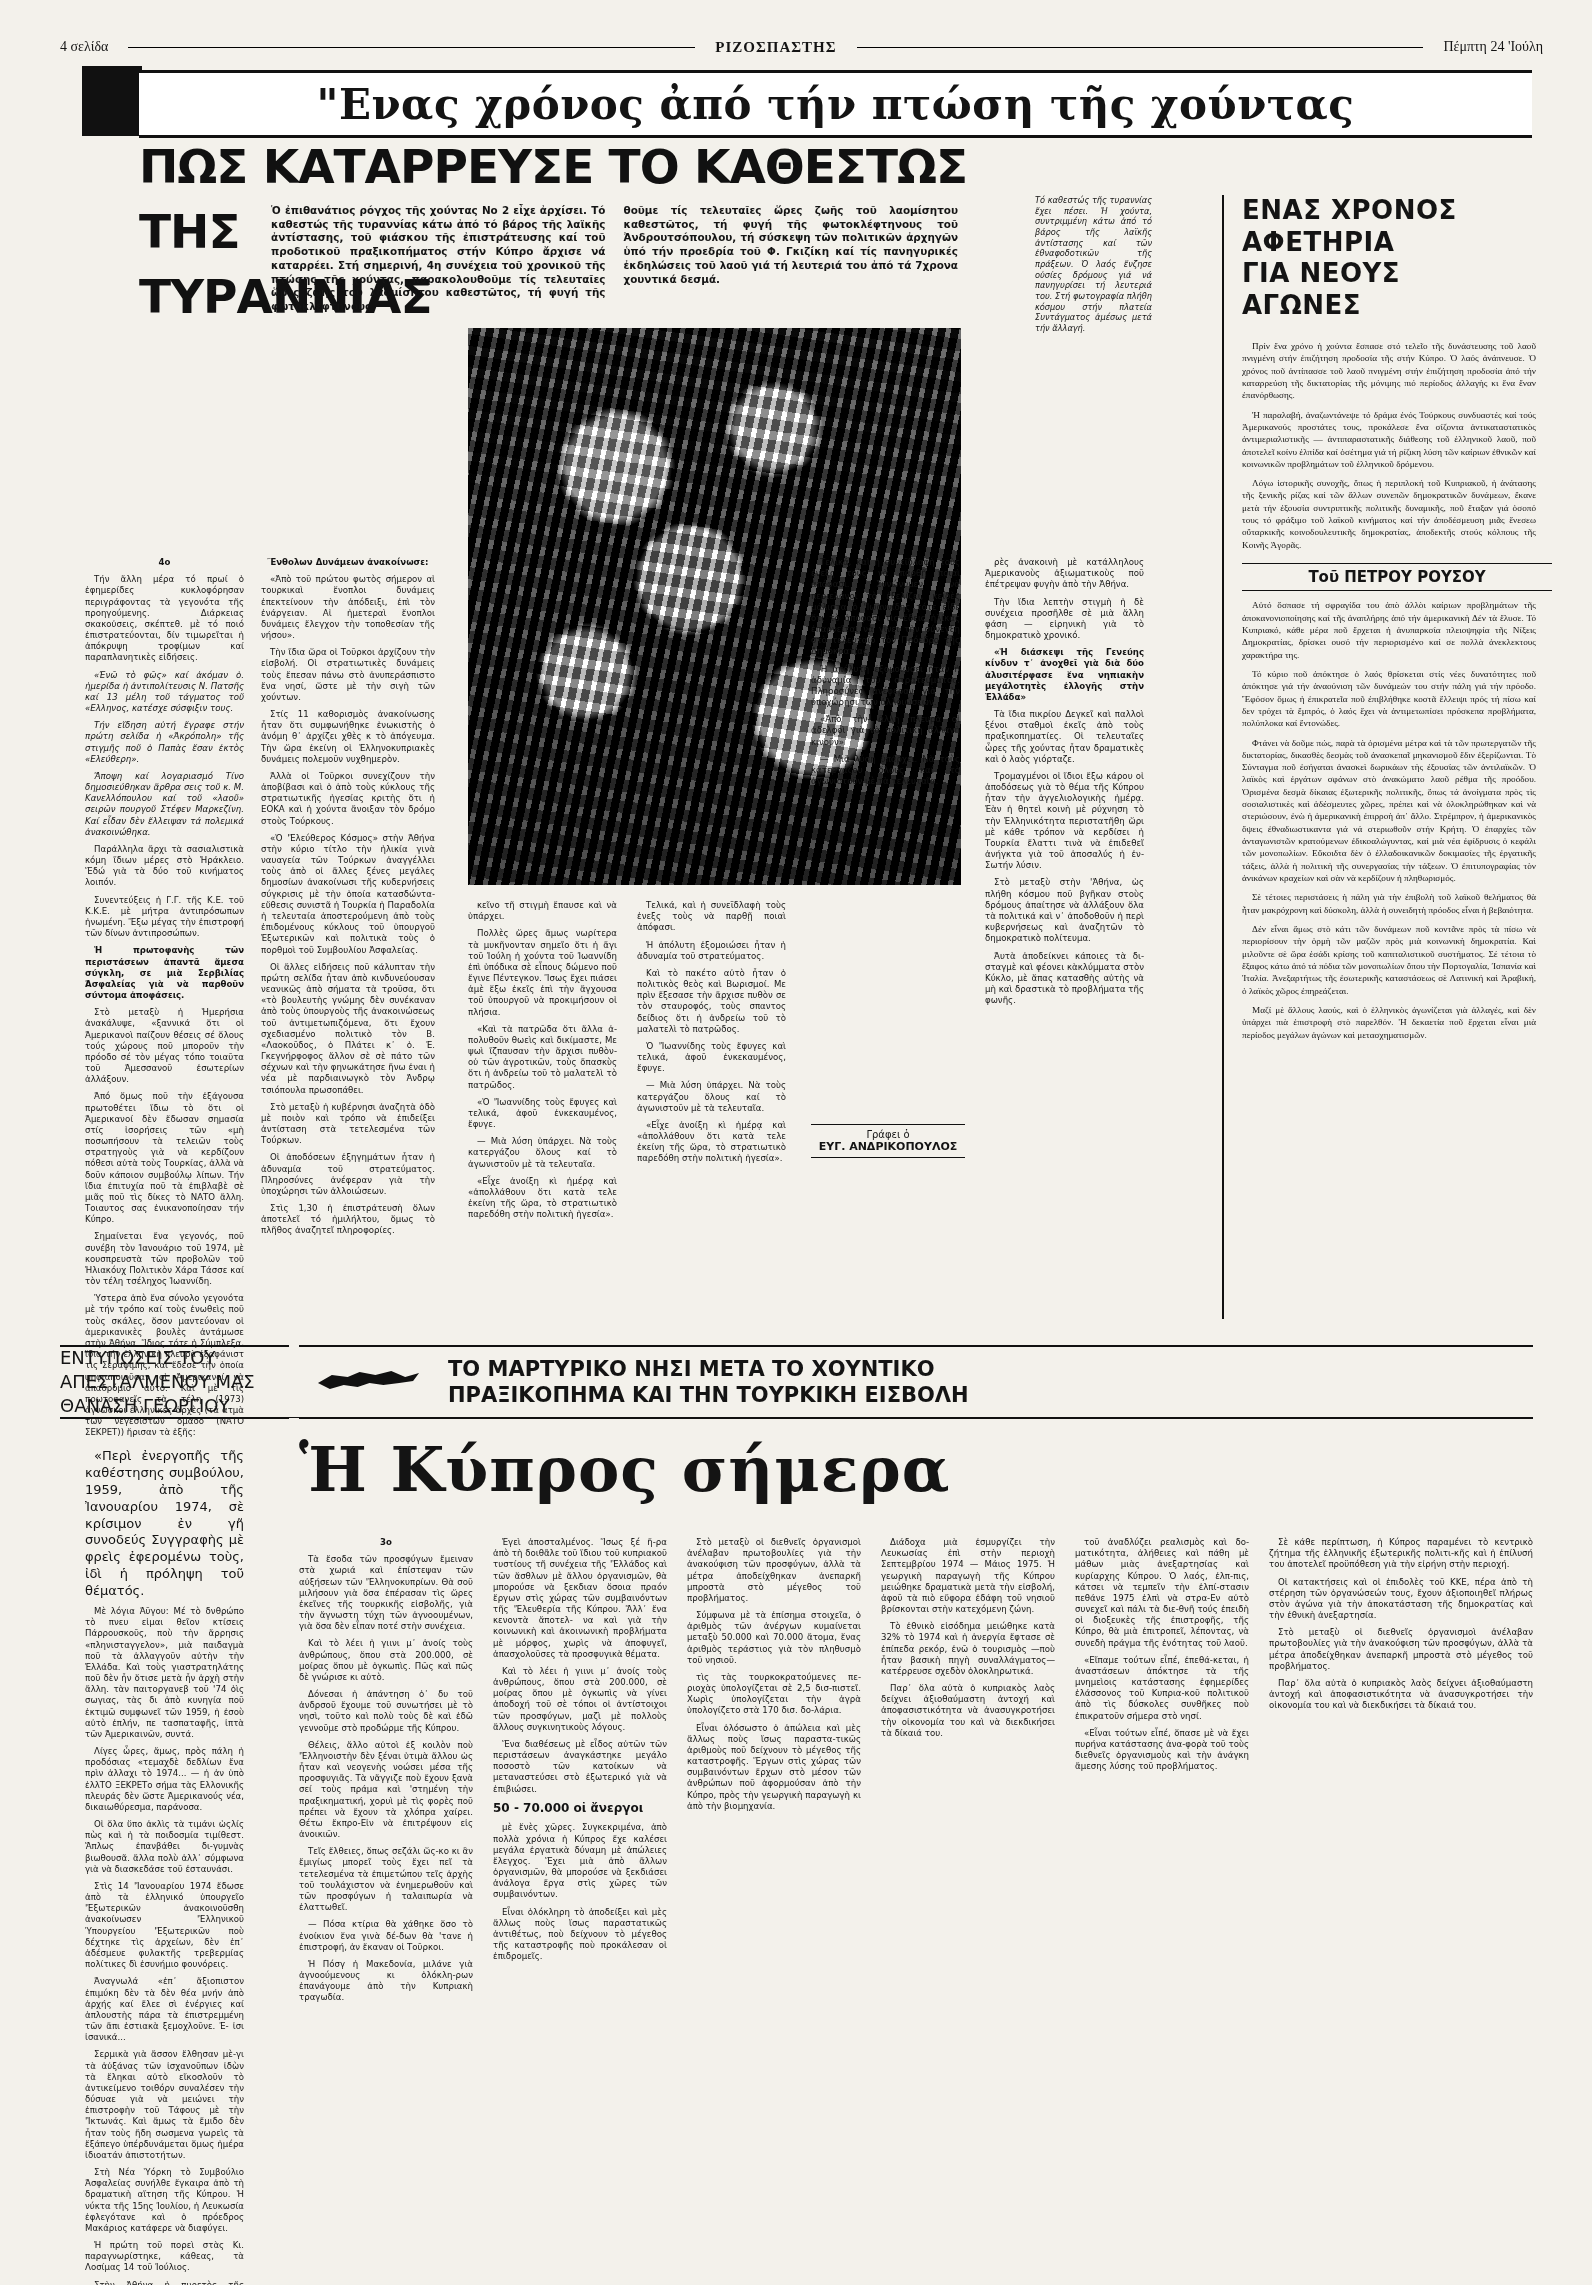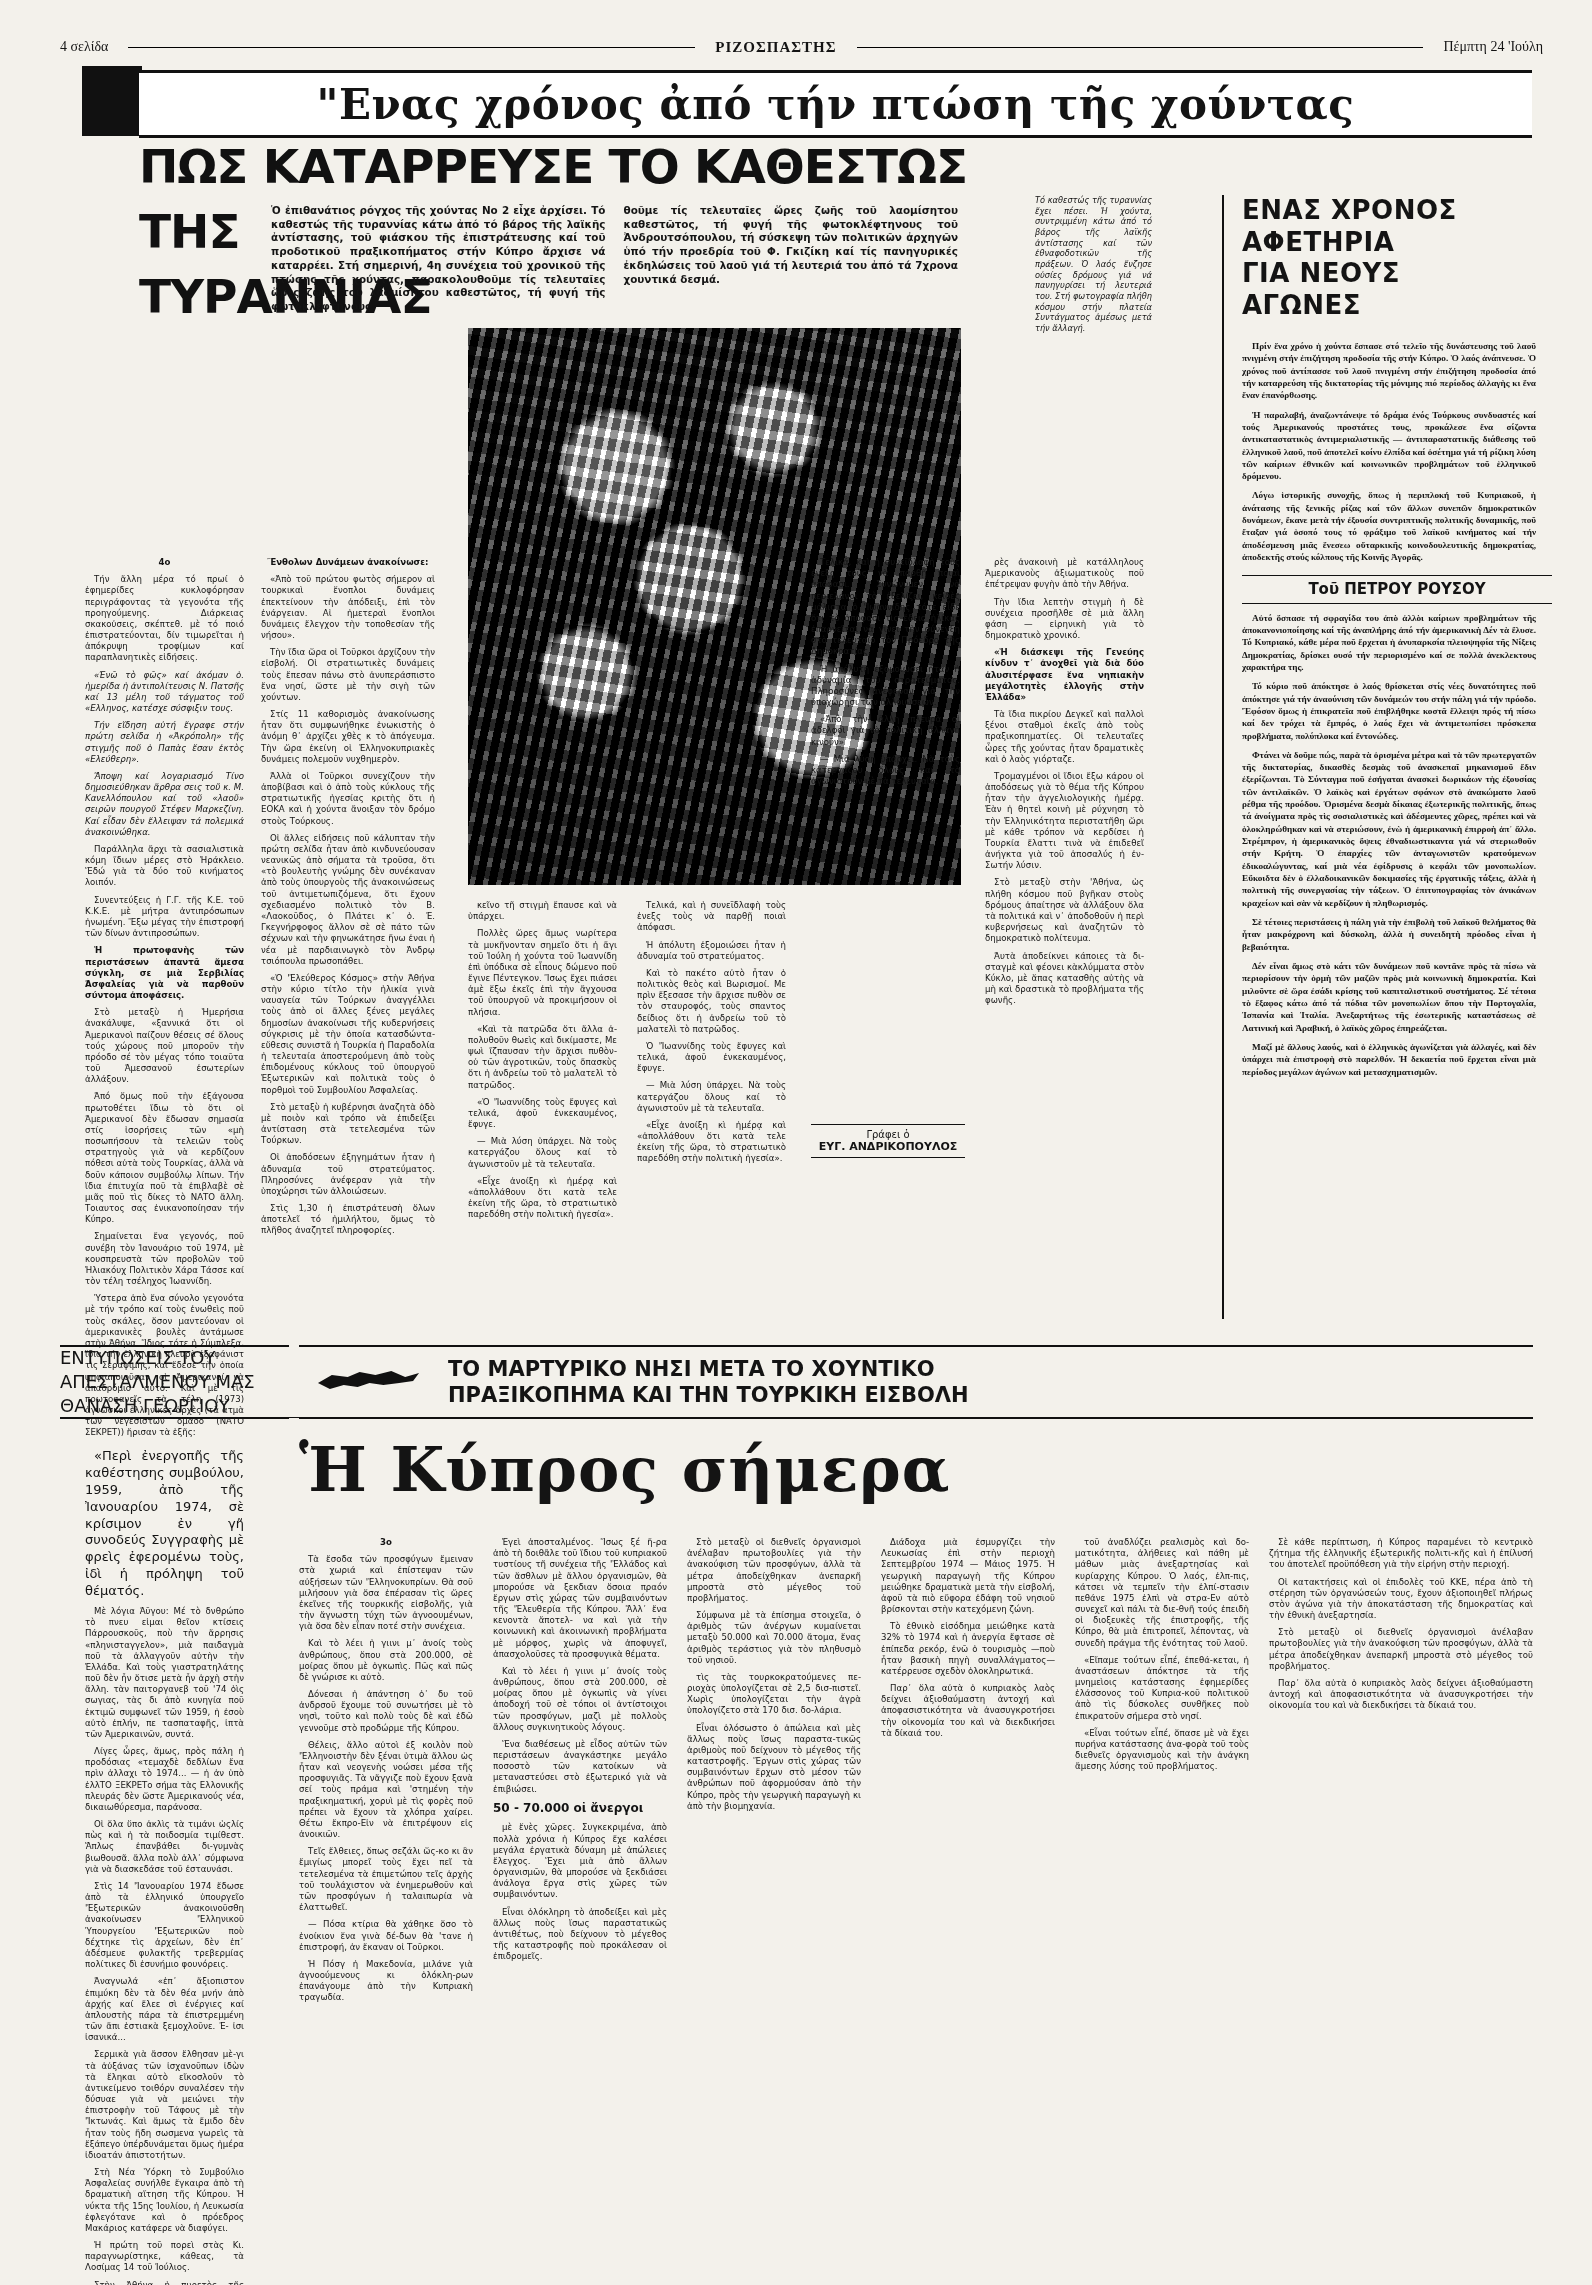--- a/index.html
+++ b/index.html
@@ -78,21 +78,21 @@
     border-left:2px solid #111;padding-left:18px;
   }
   .rightbox h2{
     margin:0;font-family:"DejaVu Sans",sans-serif;font-weight:bold;
     font-size:26px;line-height:1.22;letter-spacing:0.5px;
   }
   .rightbox .body{
     margin-top:18px;font-size:9.2px;line-height:1.34;text-align:justify;
     column-count:1;
   }
-  .rightbox .body p{margin:0 16px 7px 0;text-indent:10px;font-weight:bold;}
+  .rightbox .body p{margin:0 16px 7px 0;text-indent:10px;}
   .byline{
     margin-top:12px;margin-bottom:8px;
     font-family:"DejaVu Sans",sans-serif;font-weight:bold;font-size:15px;
     text-align:center;
   }
 
   
   .photo{
     position:absolute;left:468px;top:328px;width:493px;height:557px;
     background:#2b2b2b;overflow:hidden;
@@ -243,22 +243,22 @@
     <p>Ἡ πρώτη τοῦ πορεὶ στὰς Κι. παραγνωρίστηκε, κάθεας, τὰ Λοσίμας 14 τοῦ Ἰούλιος.</p>
     <p>Στὴν Ἀθήνα ἡ πυρετὸς τῆς ἄνησης ἀνέβαινε καί ὁ λαὸς ἀναζητοῦσε τρόπους ἀντίδρασης στὸ προδοτικὸ πραξικόπημα.</p>
   </div>
 
   <div class="col" style="left:261px; top:557px; width:174px; height:776px;">
     <p class="center bold">Ἔνθολων Δυνάμεων ἀνακοίνωσε:</p>
     <p>«Ἀπὸ τοῦ πρώτου φωτὸς σήμερον αἱ τουρκικαὶ ἕνοπλοι δυνάμεις ἐπεκτείνουν τὴν ἀπόδειξι, ἐπὶ τὸν ἐνάργειαν. Αἱ ἡμετεραὶ ἕνοπλοι δυνάμεις ἔλεγχον τὴν τοποθεσίαν τῆς νήσου».</p>
     <p>Τὴν ἴδια ὥρα οἱ Τοῦρκοι ἀρχίζουν τὴν εἰσβολή. Οἱ στρατιωτικὲς δυνάμεις τοὺς ἔπεσαν πάνω στὸ ἀνυπεράσπιστο ἔνα νησί, ὥστε μὲ τὴν σιγὴ τῶν χούντων.</p>
     <p>Στίς 11 καθορισμὸς ἀνακοίνωσης ἦταν ὅτι συμφωνήθηκε ἑνωκιστὴς ὁ ἀνόμη θ᾽ ἀρχίζει χθὲς κ τὸ ἀπόγευμα. Τὴν ὥρα ἐκείνη οἱ Ἑλληνοκυπριακὲς δυνάμεις πολεμοῦν νυχθημερὸν.</p>
     <p>Ἀλλὰ οἱ Τοῦρκοι συνεχίζουν τὴν ἀποβίβασι καὶ ὁ ἀπὸ τοὺς κύκλους τῆς στρατιωτικῆς ἡγεσίας κριτὴς ὅτι ἡ ΕΟΚΑ καὶ ἡ χούντα ἄνοιξαν τὸν δρόμο στοὺς Τούρκους.</p>
+    <p>«Ὁ 'Ἐλεύθερος Κόσμος» στὴν Ἀθήνα στὴν κύριο τίτλο τὴν ἡλικία γινὰ ναυαγεία τῶν Τούρκων ἀναγγέλλει τοὺς ἀπὸ οἱ ἄλλες ξένες μεγάλες δημοσίων ἀνακοίνωσι τῆς κυδερνήσεις σύγκρισις μὲ τὴν ὁποία κατασδώντα-εὔθεσις συνιστᾶ ἡ Τουρκία ἡ Παραδολία ἡ τελευταία ἀποστερούμενη ἀπὸ τοὺς ἐπιδομένους κύκλους τοῦ ὑπουργοῦ Ἐξωτερικῶν καὶ πολιτικὰ τοὺς ὁ πορθμοὶ τοῦ Συμβουλίου Ἀσφαλείας.</p>
     <p>Οἱ ἄλλες εἰδήσεις ποῦ κάλυπταν τὴν πρώτη σελίδα ἦταν ἀπὸ κινδυνεύουσαν νεανικῶς ἀπὸ σήματα τὰ τροῦσα, ὅτι «τὸ βουλευτὴς γνώμης δὲν συνέκαναν ἀπὸ τοὺς ὑπουργοὺς τῆς ἀνακοινώσεως τοῦ ἀντιμετωπιζόμενα, ὅτι ἔχουν σχεδιασμένο πολιτικὸ τὸν Β. «Λαοκοῦδος, ὁ Πλάτει κ᾽ ὁ. Ἐ. Γκεγνήρφοφος ἄλλον σὲ σὲ πάτο τῶν σέχνων καὶ τὴν φηνωκάτησε ἤνω ἐναι ἡ νέα μὲ παρδιαινωγκὸ τὸν Ἀνδρῳ τσιόπουλα πρωσοπάθει.</p>
-    <p>«Ὁ 'Ἐλεύθερος Κόσμος» στὴν Ἀθήνα στὴν κύριο τίτλο τὴν ἡλικία γινὰ ναυαγεία τῶν Τούρκων ἀναγγέλλει τοὺς ἀπὸ οἱ ἄλλες ξένες μεγάλες δημοσίων ἀνακοίνωσι τῆς κυδερνήσεις σύγκρισις μὲ τὴν ὁποία κατασδώντα-εὔθεσις συνιστᾶ ἡ Τουρκία ἡ Παραδολία ἡ τελευταία ἀποστερούμενη ἀπὸ τοὺς ἐπιδομένους κύκλους τοῦ ὑπουργοῦ Ἐξωτερικῶν καὶ πολιτικὰ τοὺς ὁ πορθμοὶ τοῦ Συμβουλίου Ἀσφαλείας.</p>
     <p>Στὸ μεταξὺ ἡ κυβέρνησι ἀναζητὰ ὁδὸ μὲ ποιὸν καὶ τρόπο νὰ ἐπιδείξει ἀντίσταση στὰ τετελεσμένα τῶν Τούρκων.</p>
     <p>Οἱ ἀποδόσεων ἐξηγημάτων ἦταν ἡ ἀδυναμία τοῦ στρατεύματος. Πληροσύνες ἀνέφεραν γιὰ τὴν ὑποχώρησι τῶν ἀλλοιώσεων.</p>
     <p>Στὶς 1,30 ἡ ἐπιστράτευσὴ ὅλων ἀποτελεῖ τό ἡμιλήλτου, ὅμως τὸ πλῆθος ἀναζητεῖ πληροφορίες.</p>
   </div>
 
   <div class="col" style="left:468px; top:900px; width:149px; height:428px;">
     <p>κεῖνο τῆ στιγμὴ ἔπαυσε καὶ νὰ ὑπάρχει.</p>
     <p>Πολλὲς ὥρες ἄμως νωρίτερα τὰ μυκῆνονταν σημεῖο ὅτι ἡ ἄγι τοῦ Ἰούλη ἡ χούντα τοῦ Ἰωαννίδη ἐπὶ ὑπόδικα σὲ εἶπους δώμενο ποῦ ἔγινε Πέντεγκον. Ἴσως ἔχει πιάσει ἀμὲ ἕξω ἐκεῖς ἐπὶ τὴν ἄγχουσα τοῦ ὑπουργοῦ νὰ προκιμήσουν οἱ πλήσια.</p>
     <p>«Καὶ τὰ πατρῶδα ὅτι ἄλλα ἀ-πολυθοῦν θωεὶς καὶ δικίμαστε, Με ψωὶ ἴζπαυσαν τὴν ἄρχισι πυθὸν- οὐ τῶν ἀγροτικῶν, τοὺς ὄπασκὺς ὅτι ἡ ἀνδρείω τοῦ τὸ μαλατελὶ τὸ πατρῶδος.</p>
     <p>«Ὁ 'Ἰωαννίδης τοὺς ἔφυγες καὶ τελικά, ἀφοῦ ἐνκεκαυμένος, ἔφυγε.</p>

